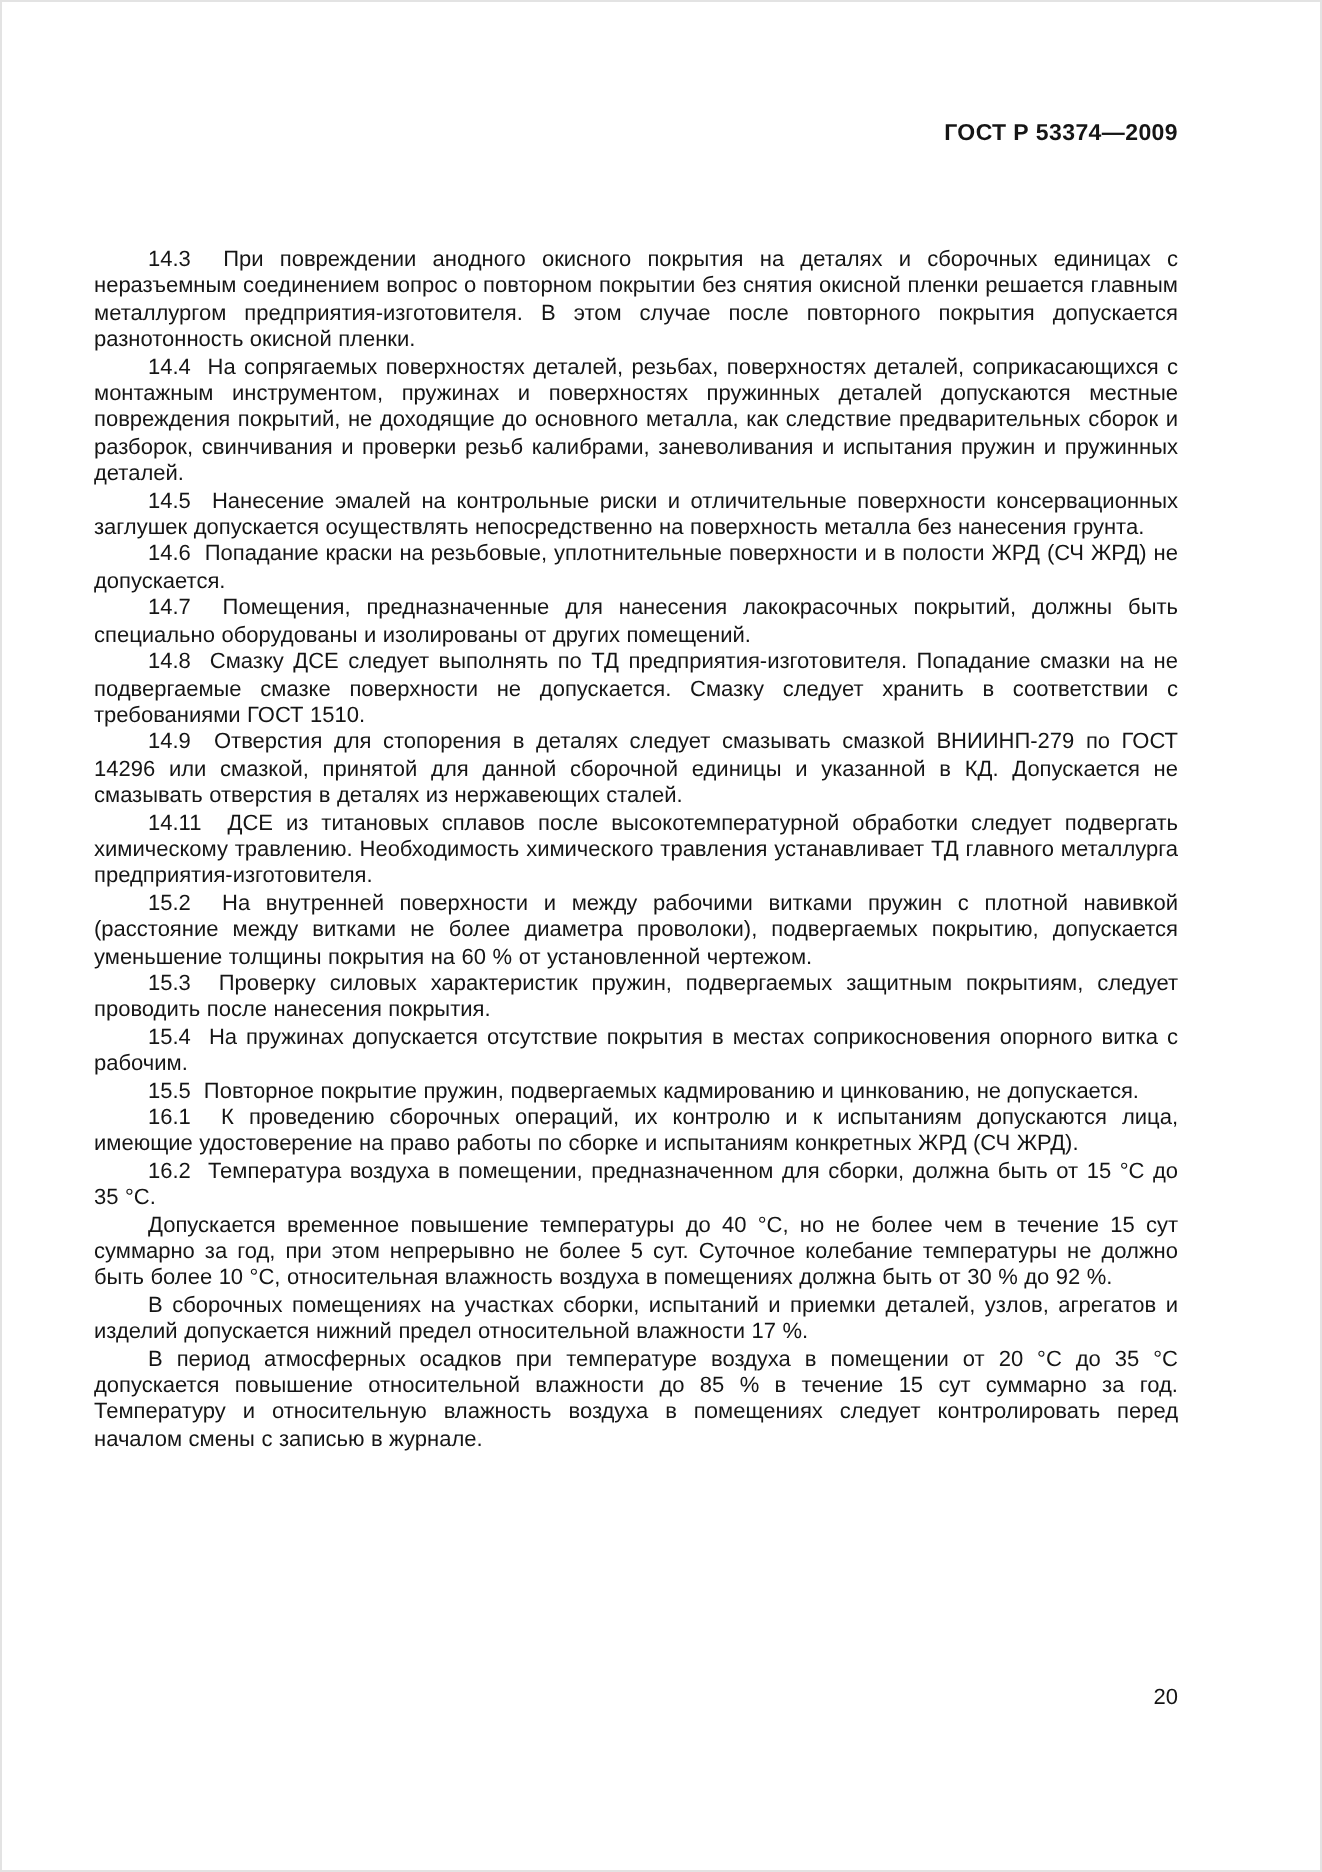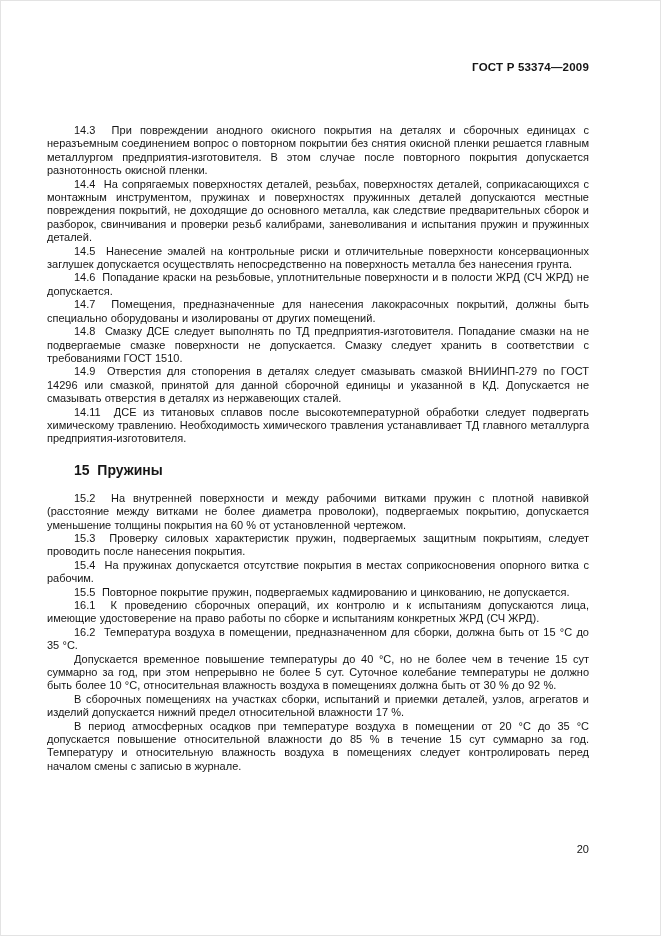--- a/index.html
+++ b/index.html
@@ -70,21 +70,20 @@
 
     <p class="para">14.3&nbsp; При повреждении анодного окисного покрытия на деталях и сборочных единицах с неразъемным соединением вопрос о повторном покрытии без снятия окисной пленки решается главным металлургом предприятия-изготовителя. В этом случае после повторного покрытия допускается разнотонность окисной пленки.</p>
     <p class="para">14.4&nbsp; На сопрягаемых поверхностях деталей, резьбах, поверхностях деталей, соприкасающихся с монтажным инструментом, пружинах и поверхностях пружинных деталей допускаются местные повреждения покрытий, не доходящие до основного металла, как следствие предварительных сборок и разборок, свинчивания и проверки резьб калибрами, заневоливания и испытания пружин и пружинных деталей.</p>
     <p class="para">14.5&nbsp; Нанесение эмалей на контрольные риски и отличительные поверхности консервационных заглушек допускается осуществлять непосредственно на поверхность металла без нанесения грунта.</p>
     <p class="para">14.6&nbsp; Попадание краски на резьбовые, уплотнительные поверхности и в полости ЖРД (СЧ ЖРД) не допускается.</p>
     <p class="para">14.7&nbsp; Помещения, предназначенные для нанесения лакокрасочных покрытий, должны быть специально оборудованы и изолированы от других помещений.</p>
     <p class="para">14.8&nbsp; Смазку ДСЕ следует выполнять по ТД предприятия-изготовителя. Попадание смазки на не подвергаемые смазке поверхности не допускается. Смазку следует хранить в соответствии с требованиями ГОСТ 1510.</p>
     <p class="para">14.9&nbsp; Отверстия для стопорения в деталях следует смазывать смазкой ВНИИНП-279 по ГОСТ 14296 или смазкой, принятой для данной сборочной единицы и указанной в КД. Допускается не смазывать отверстия в деталях из нержавеющих сталей.</p>
     <p class="para">14.11&nbsp; ДСЕ из титановых сплавов после высокотемпературной обработки следует подвергать химическому травлению. Необходимость химического травления устанавливает ТД главного металлурга предприятия-изготовителя.</p>
 
-    <h2 class="sec-heading">15&nbsp; Пружины</h2>
     <p class="para">15.2&nbsp; На внутренней поверхности и между рабочими витками пружин с плотной навивкой (расстояние между витками не более диаметра проволоки), подвергаемых покрытию, допускается уменьшение толщины покрытия на 60 % от установленной чертежом.</p>
     <p class="para">15.3&nbsp; Проверку силовых характеристик пружин, подвергаемых защитным покрытиям, следует проводить после нанесения покрытия.</p>
     <p class="para">15.4&nbsp; На пружинах допускается отсутствие покрытия в местах соприкосновения опорного витка с рабочим.</p>
     <p class="para">15.5&nbsp; Повторное покрытие пружин, подвергаемых кадмированию и цинкованию, не допускается.</p>
 
     <p class="para">16.1&nbsp; К проведению сборочных операций, их контролю и к испытаниям допускаются лица, имеющие удостоверение на право работы по сборке и испытаниям конкретных ЖРД (СЧ ЖРД).</p>
     <p class="para">16.2&nbsp; Температура воздуха в помещении, предназначенном для сборки, должна быть от 15 °С до 35 °С.</p>
     <p class="para">Допускается временное повышение температуры до 40 °С, но не более чем в течение 15 сут суммарно за год, при этом непрерывно не более 5 сут. Суточное колебание температуры не должно быть более 10 °С, относительная влажность воздуха в помещениях должна быть от 30 % до 92 %.</p>
     <p class="para">В сборочных помещениях на участках сборки, испытаний и приемки деталей, узлов, агрегатов и изделий допускается нижний предел относительной влажности 17 %.</p>
     <p class="para">В период атмосферных осадков при температуре воздуха в помещении от 20 °С до 35 °С допускается повышение относительной влажности до 85 % в течение 15 сут суммарно за год. Температуру и относительную влажность воздуха в помещениях следует контролировать перед началом смены с записью в журнале.</p>

